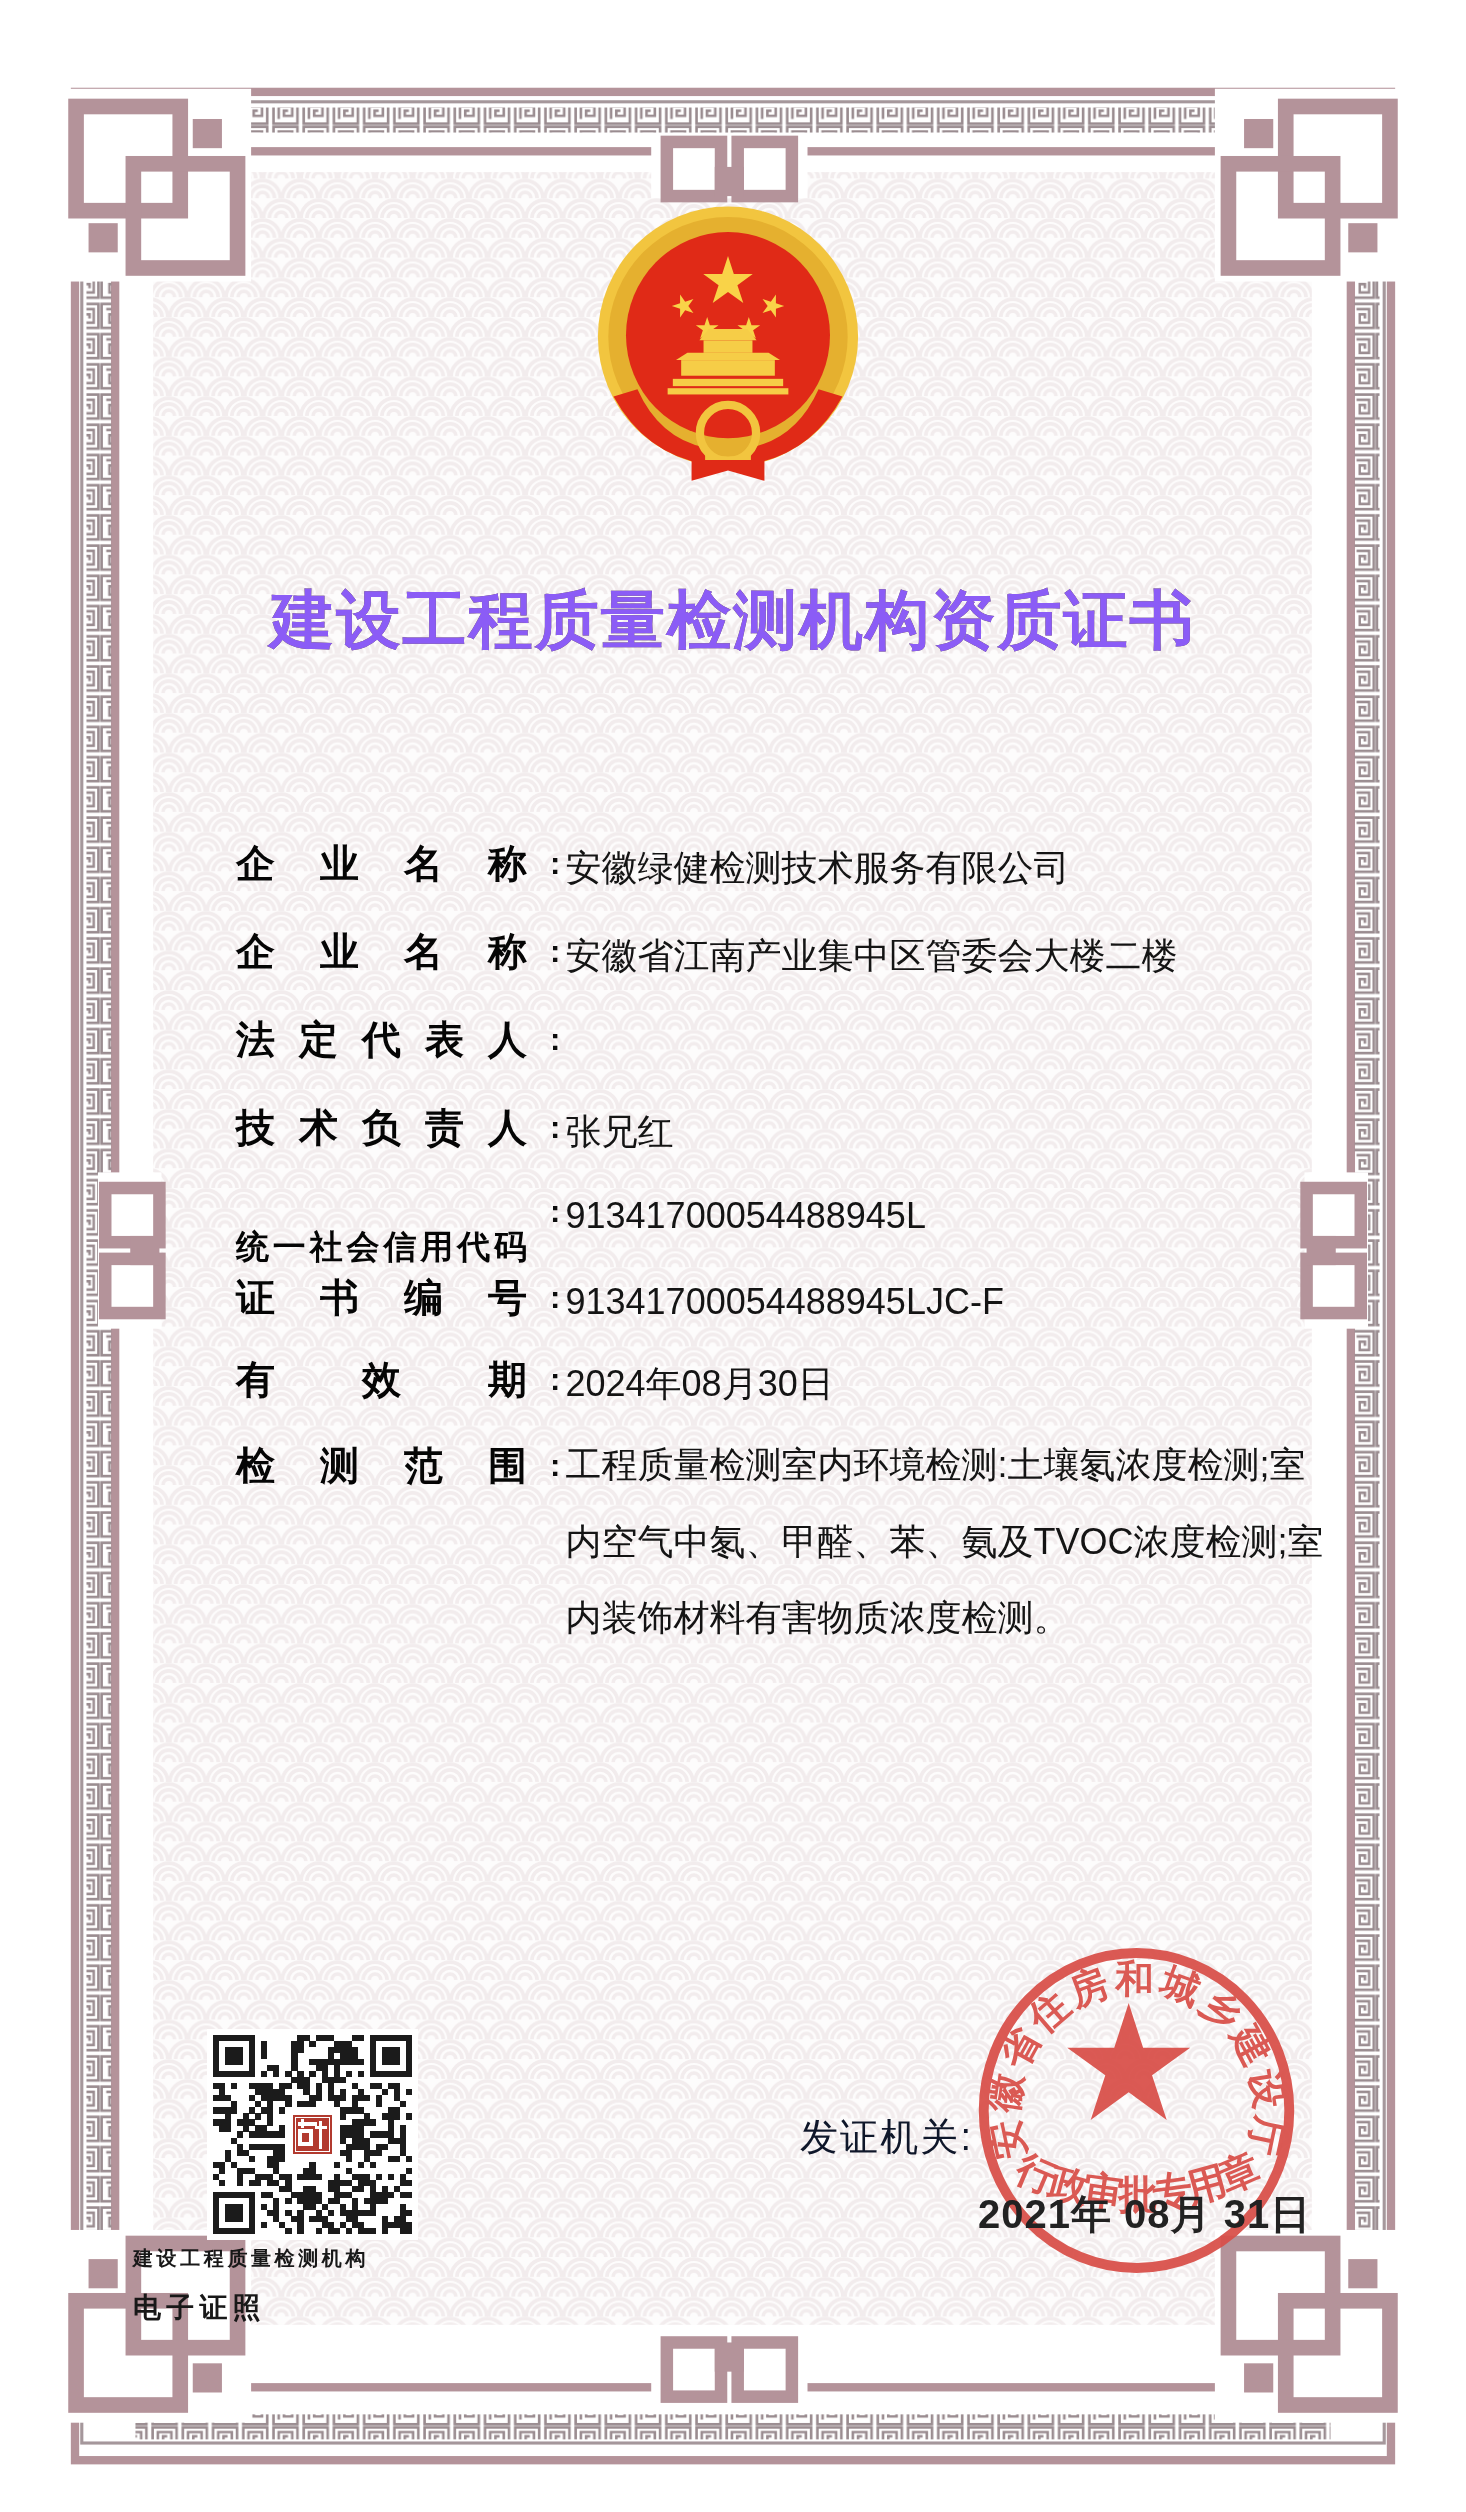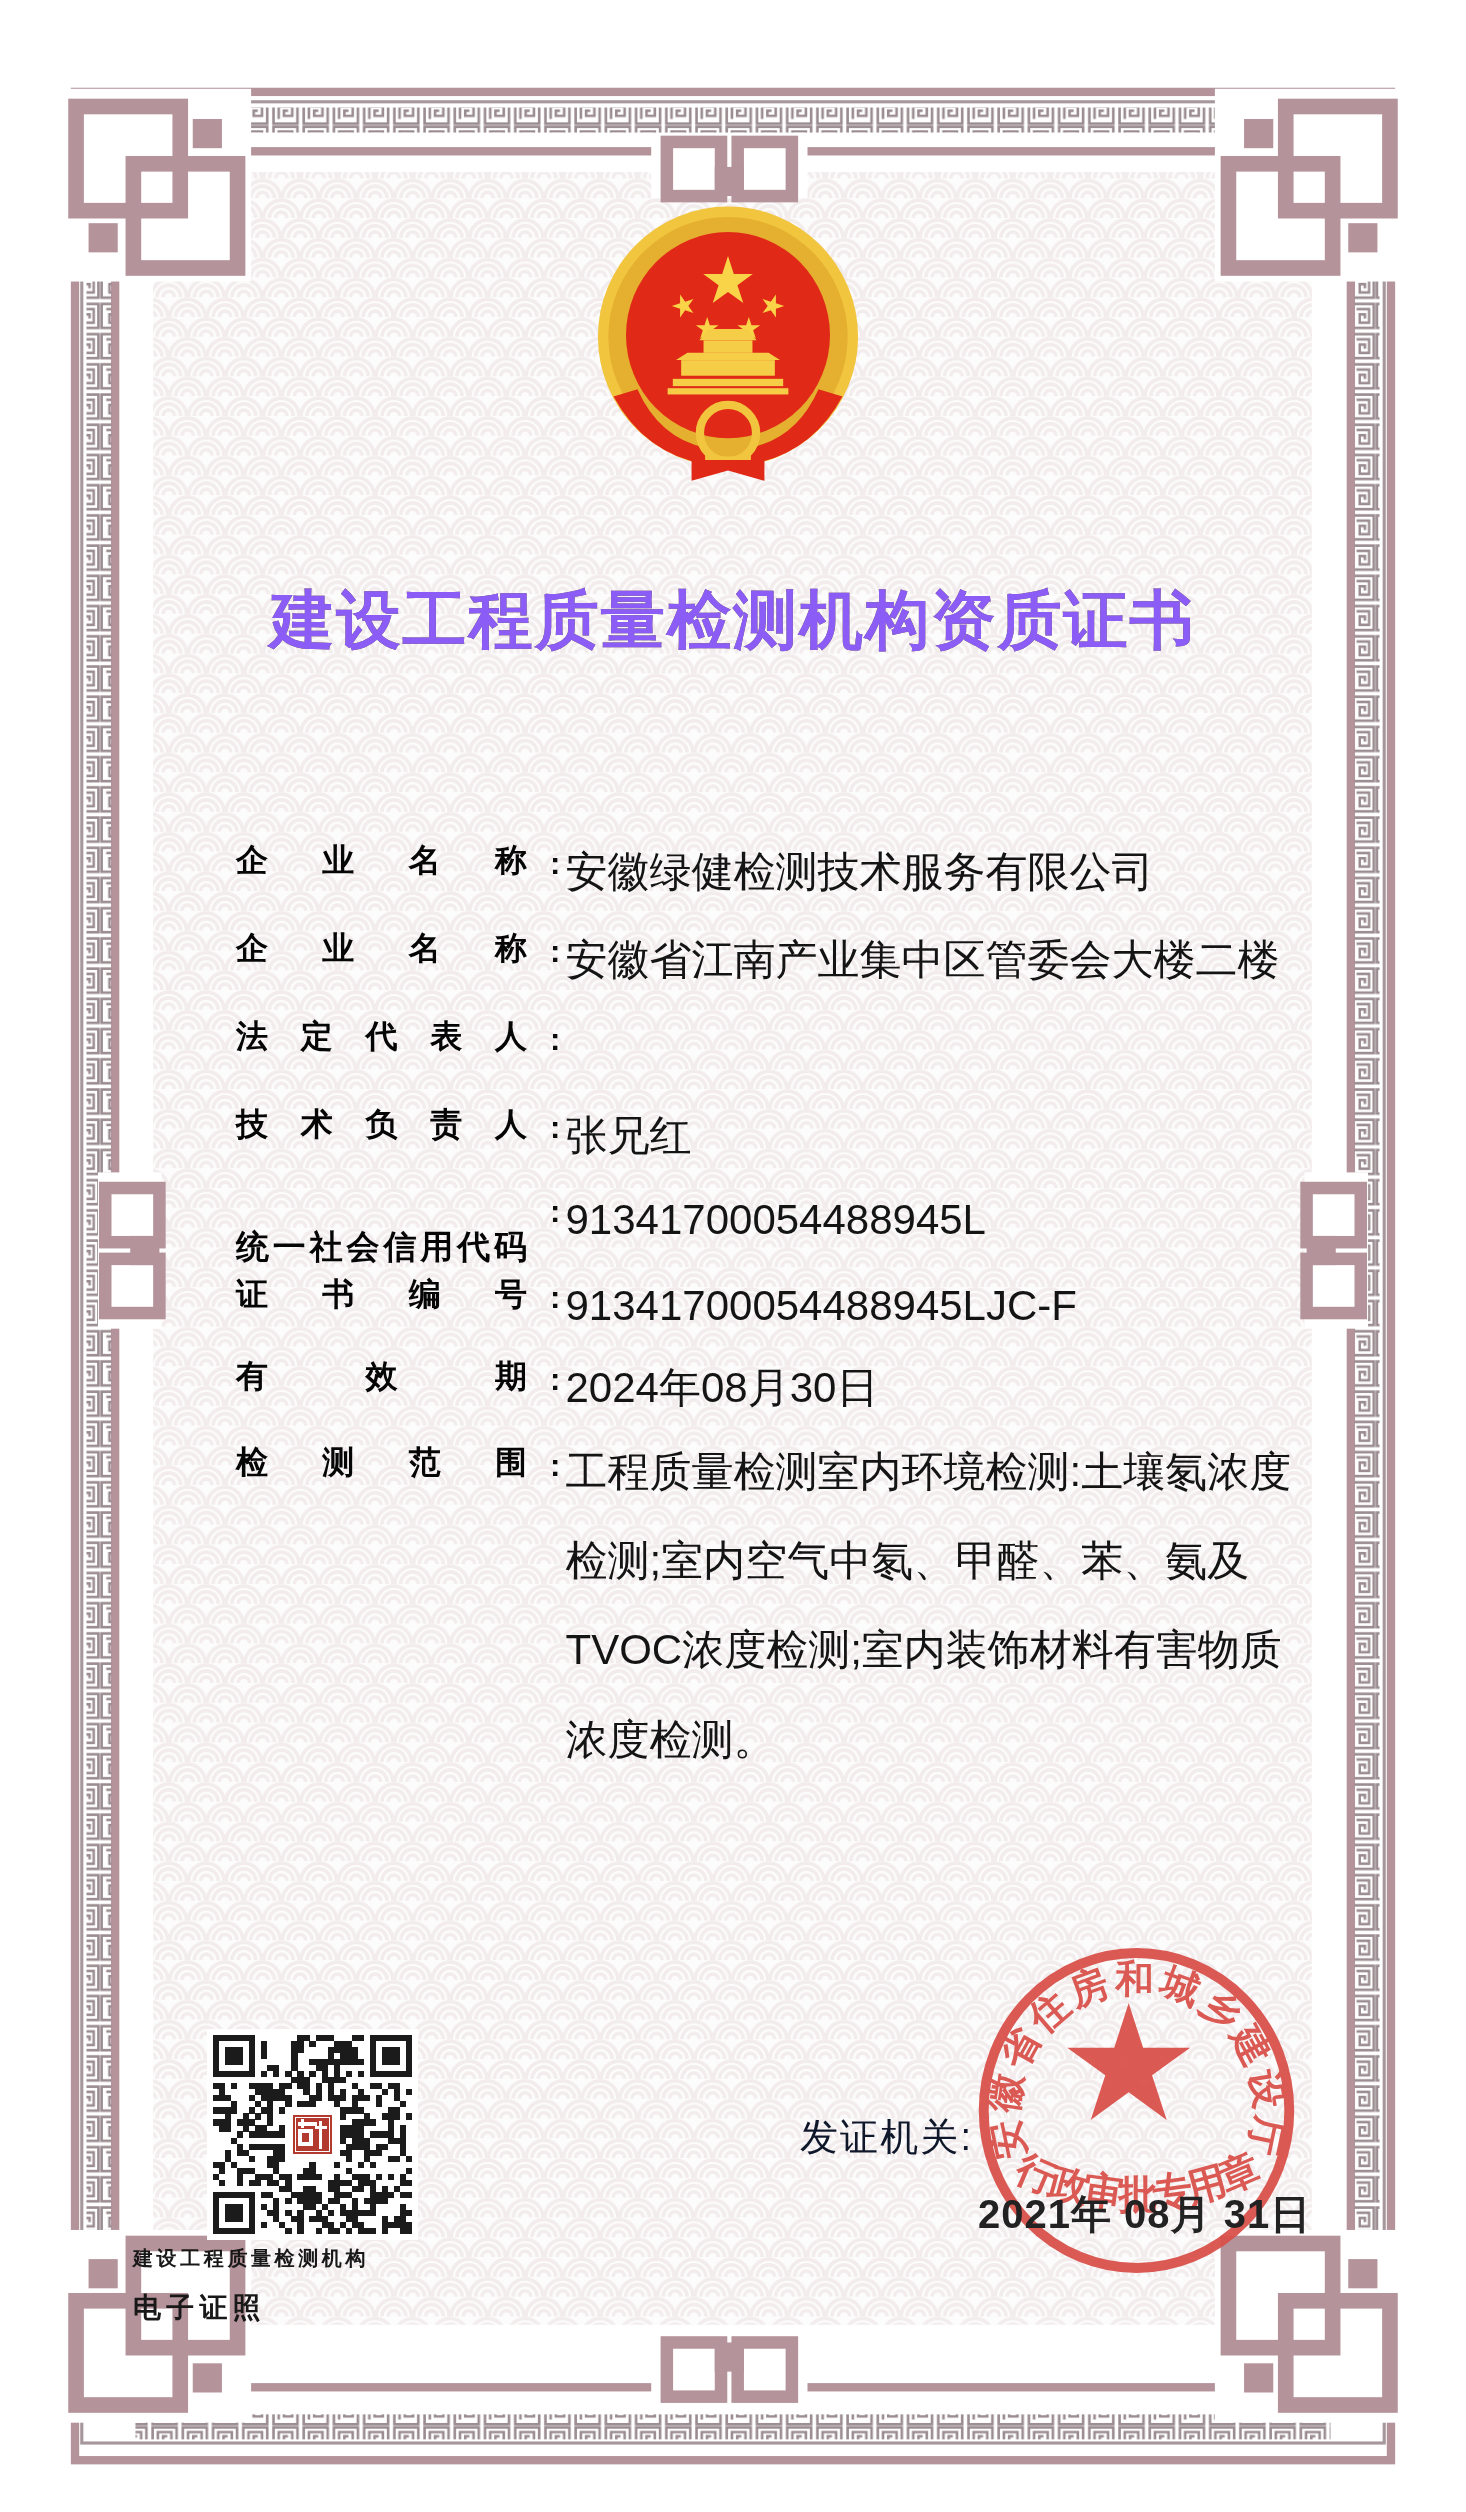--- a/index.html
+++ b/index.html
@@ -5,25 +5,25 @@
   html,body{margin:0;padding:0;background:#ffffff;}
   body{position:relative;width:1466px;height:2512px;overflow:hidden;
        font-family:"Liberation Sans", sans-serif;color:#0d0d0d;}
   svg{display:block;}
   #bg{position:absolute;left:0;top:0;z-index:0;}
   .emblem{position:absolute;left:590px;top:204px;width:276px;height:281px;z-index:1;}
   .title{position:absolute;left:0;top:577px;width:100%;text-align:center;
          font-size:64px;font-weight:800;letter-spacing:2.1px;color:#8b5cf6;z-index:1;
          text-shadow:0 0 0.5px #6b5b2a;}
   .row{position:absolute;left:236px;display:flex;align-items:flex-start;z-index:1;}
-  .f-label{width:291px;font-size:32px;font-weight:700;color:#050505;line-height:1.25;
+  .f-label{width:291px;font-size:39px;font-weight:700;color:#050505;line-height:1.25;
            text-align:justify;text-align-last:justify;}
   .f-label.sm{font-size:33px;padding-top:4.2px;margin-top:34px;}
   .f-colon{font-size:31px;font-weight:700;margin:6.3px 5.2px 0 23px;}
-  .f-value{width:758px;font-size:42px;font-weight:500;color:#141414;line-height:1.3;margin-top:5.2px;}
+  .f-value{width:758px;font-size:36px;font-weight:500;color:#141414;line-height:1.3;margin-top:5.2px;}
   .f-value.multi{line-height:2.12;margin-top:-14.6px;}
   .qr-box{position:absolute;left:207px;top:2029px;width:211px;height:211px;background:#ffffff;
           padding:0;z-index:1;}
   .qr-box svg{width:211px;height:211px;}
   .qr-cap{position:absolute;left:133px;width:365px;text-align:left;z-index:1;
           font-family:"Liberation Serif", serif;font-weight:700;color:#181818;}
   .qr-cap1{top:2245px;font-size:20px;letter-spacing:3.6px;}
   .qr-cap2{top:2289px;font-size:28px;letter-spacing:5.2px;}
   .issuer{position:absolute;left:800px;top:2112px;font-size:38px;font-weight:400;
           color:#0f172a;z-index:1;letter-spacing:2.1px;}

